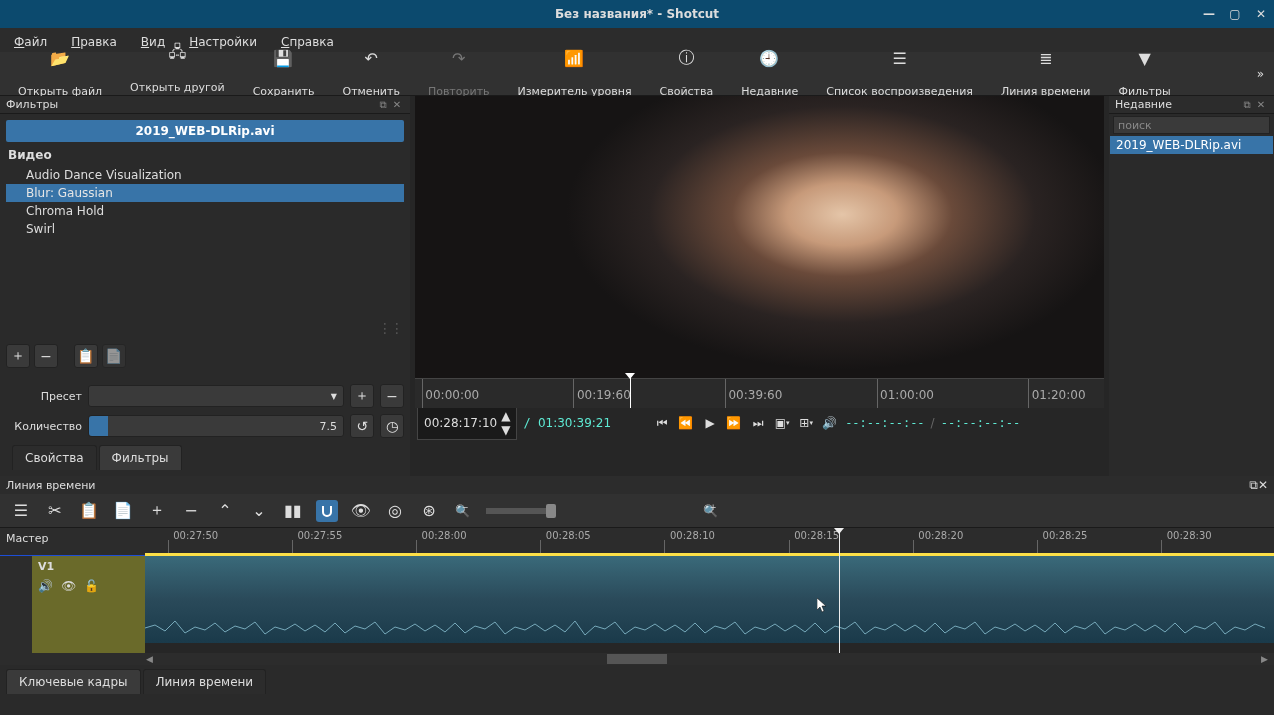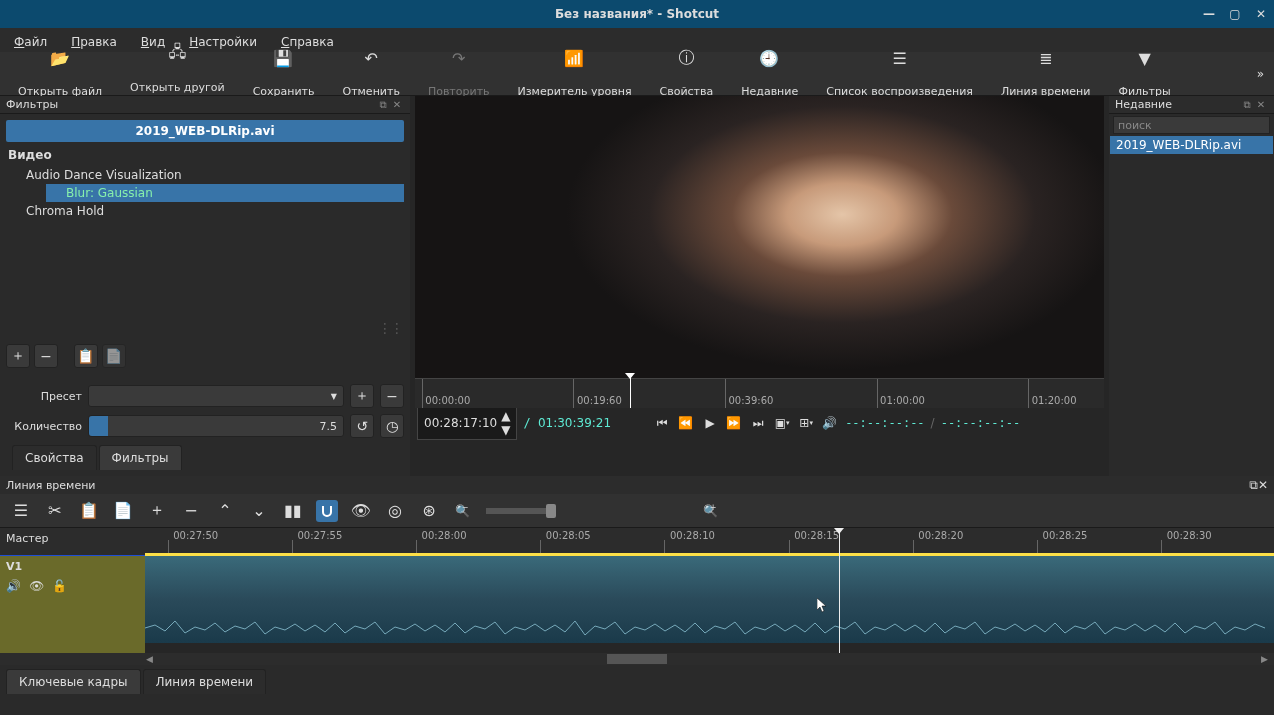--- a/index.html
+++ b/index.html
@@ -32,37 +32,37 @@
 
 .panel-header { height: 18px; background: #2c2c2c; display: flex; align-items: center; padding: 0 6px; border-bottom: 1px solid #1a1a1a; }
 .panel-header .title { flex: 1; font-size: 11px; }
 .panel-header .hbtn { width: 14px; height: 14px; font-size: 10px; display: flex; align-items: center; justify-content: center; color: #888; }
 
 
 .filters-body { flex: 1; display: flex; flex-direction: column; padding: 6px; }
 .clip-name { background: #3874a8; text-align: center; padding: 4px; font-weight: bold; color: #fff; border-radius: 2px; margin-bottom: 2px; }
 .cat-header { font-weight: bold; padding: 4px 2px; }
 .filter-item { padding: 2px 8px 2px 20px; }
-.filter-item.selected { background: #3874a8; color: #86efac; margin-left: 40px; }
+.filter-item.selected { background: #3874a8; color: #e5e5e5; }
 .filter-controls-row { display: flex; gap: 4px; margin-top: 8px; margin-bottom: 8px; position: relative; }
 .sq-btn { width: 24px; height: 24px; background: #3a3a3a; border: 1px solid #222; border-radius: 3px; display: flex; align-items: center; justify-content: center; color: #ddd; font-size: 14px; }
 .filter-params { display: flex; flex-direction: column; gap: 6px; margin-top: 8px; }
 .param-row { display: flex; align-items: center; gap: 6px; }
 .param-label { width: 76px; text-align: right; font-size: 11px; }
 .combo { flex: 1; height: 22px; background: #3a3a3a; border: 1px solid #222; border-radius: 3px; display: flex; align-items: center; justify-content: flex-end; padding: 0 6px; }
 .slider-track { flex: 1; height: 22px; background: #3a3a3a; border: 1px solid #222; border-radius: 3px; position: relative; display: flex; align-items: center; }
 .slider-fill { position: absolute; left: 0; top: 0; bottom: 0; background: #3874a8; border-radius: 3px 0 0 3px; }
 .slider-val { position: absolute; right: 6px; color: #ddd; font-size: 11px; }
 
 
 .preview { height: 282px; margin: 0 5px; background: #111; display: flex; align-items: center; justify-content: center; position: relative; overflow: hidden; }
 .preview-img { width: 100%; height: 100%; background: radial-gradient(ellipse 40% 55% at 62% 42%, #e4c5a8 0%, #c79a7a 20%, #6a4a3a 40%, #2a2322 70%, #161414 100%); position: relative; }
 .preview-ruler { height: 30px; margin: 0 5px; background: #2a2a2a; border-top: 1px solid #444; position: relative; }
 .ruler-tick { position: absolute; top: 0; bottom: 0; border-left: 1px solid #666; }
-.ruler-label { position: absolute; top: 16px; font-size: 10px; color: #aaa; }
+.ruler-label { position: absolute; top: 9px; font-size: 12px; color: #aaa; }
 .playhead-preview { position: absolute; top: -6px; bottom: 0; width: 1px; background: #fff; }
 .playhead-preview::before { content: ''; position: absolute; top: 0; left: -5px; border: 5px solid transparent; border-top: 6px solid #fff; }
 
 .transport { height: 30px; margin: 0 5px; display: flex; align-items: center; gap: 6px; padding: 0 2px; }
 .tc-box { background: #1a1a1a; border: 1px solid #444; padding: 2px 6px; font-family: monospace; display: flex; align-items: center; }
 .tc-static { font-family: monospace; color: #5eead4; }
 .trans-btn { width: 18px; height: 18px; display: flex; align-items: center; justify-content: center; color: #ddd; }
 .trans-sep { color: #666; }
 
 .tabs-row { display: flex; gap: 2px; padding: 4px 6px 0 6px; height: 32px; align-items: flex-end; }
@@ -79,21 +79,21 @@
 
 .timeline-toolbar { height: 34px; background: #313131; display: flex; align-items: center; gap: 12px; padding: 0 10px; border-bottom: 1px solid #1a1a1a; }
 .tl-btn { width: 22px; height: 22px; display: flex; align-items: center; justify-content: center; color: #ddd; font-size: 16px; }
 .tl-btn.active { background: #3874a8; border-radius: 3px; }
 .tl-zoom-slider { width: 70px; height: 6px; background: #555; position: relative; }
 .tl-zoom-slider .handle { position: absolute; right: 0; top: -4px; width: 10px; height: 14px; background: #888; border-radius: 2px; }
 
 .timeline-body { display: flex; height: 125px; background: #262626; }
 .track-headers { width: 145px; background: #2c2c2c; display: flex; flex-direction: column; }
 .master-head { height: 28px; border-bottom: 1px solid #1d4ed8; padding: 4px 6px; font-size: 11px; }
-.track-head { flex: 1; background: #6a6a2a; padding: 4px 6px; display: flex; flex-direction: column; gap: 6px; }
+.track-head { flex: 1; background: #6a6a2a; padding: 4px 6px; display: flex; flex-direction: column; gap: 6px; margin-left: 32px; }
 .track-head .name { font-size: 11px; font-weight: bold; }
 .track-head .icons { display: flex; gap: 8px; }
 
 .track-area { flex: 1; position: relative; overflow: hidden; }
 .tl-ruler { height: 28px; background: #2c2c2c; border-bottom: 3px solid #fde047; position: relative; }
 .tl-tick { position: absolute; top: 12px; bottom: 0; border-left: 1px solid #666; }
 .tl-label { position: absolute; top: 2px; font-size: 10px; color: #aaa; }
 .clip-area { position: absolute; top: 28px; left: 0; right: 0; bottom: 10px; background: linear-gradient(180deg, #3a6a7a 0%, #2a4a5a 50%, #1a3a4a 100%); }
 .waveform { position: absolute; left: 0; right: 0; bottom: 0; height: 30px; }
 .tl-playhead { position: absolute; top: 0; bottom: 0; width: 1px; background: #eee; }
@@ -183,20 +183,21 @@
       <span class="title">Фильтры</span>
       <span class="hbtn">⧉</span>
       <span class="hbtn">✕</span>
     </div>
     <div class="filters-body">
       <div class="clip-name">2019_WEB-DLRip.avi</div>
       <div class="cat-header">Видео</div>
       <div class="filter-item">Audio Dance Visualization</div>
       <div class="filter-item selected">Blur: Gaussian</div>
       <div class="filter-item">Chroma Hold</div>
+      <div class="filter-item">Swirl</div>
 
       <div style="flex:1"></div>
       <div style="text-align:right;color:#555;font-size:14px;letter-spacing:-2px;padding-right:2px;">⋮⋮</div>
 
       <div class="filter-controls-row">
         <div class="sq-btn">＋</div>
         <div class="sq-btn">−</div>
         <div style="width:8px"></div>
         <div class="sq-btn">📋</div>
         <div class="sq-btn" style="opacity:.5">📄</div>

